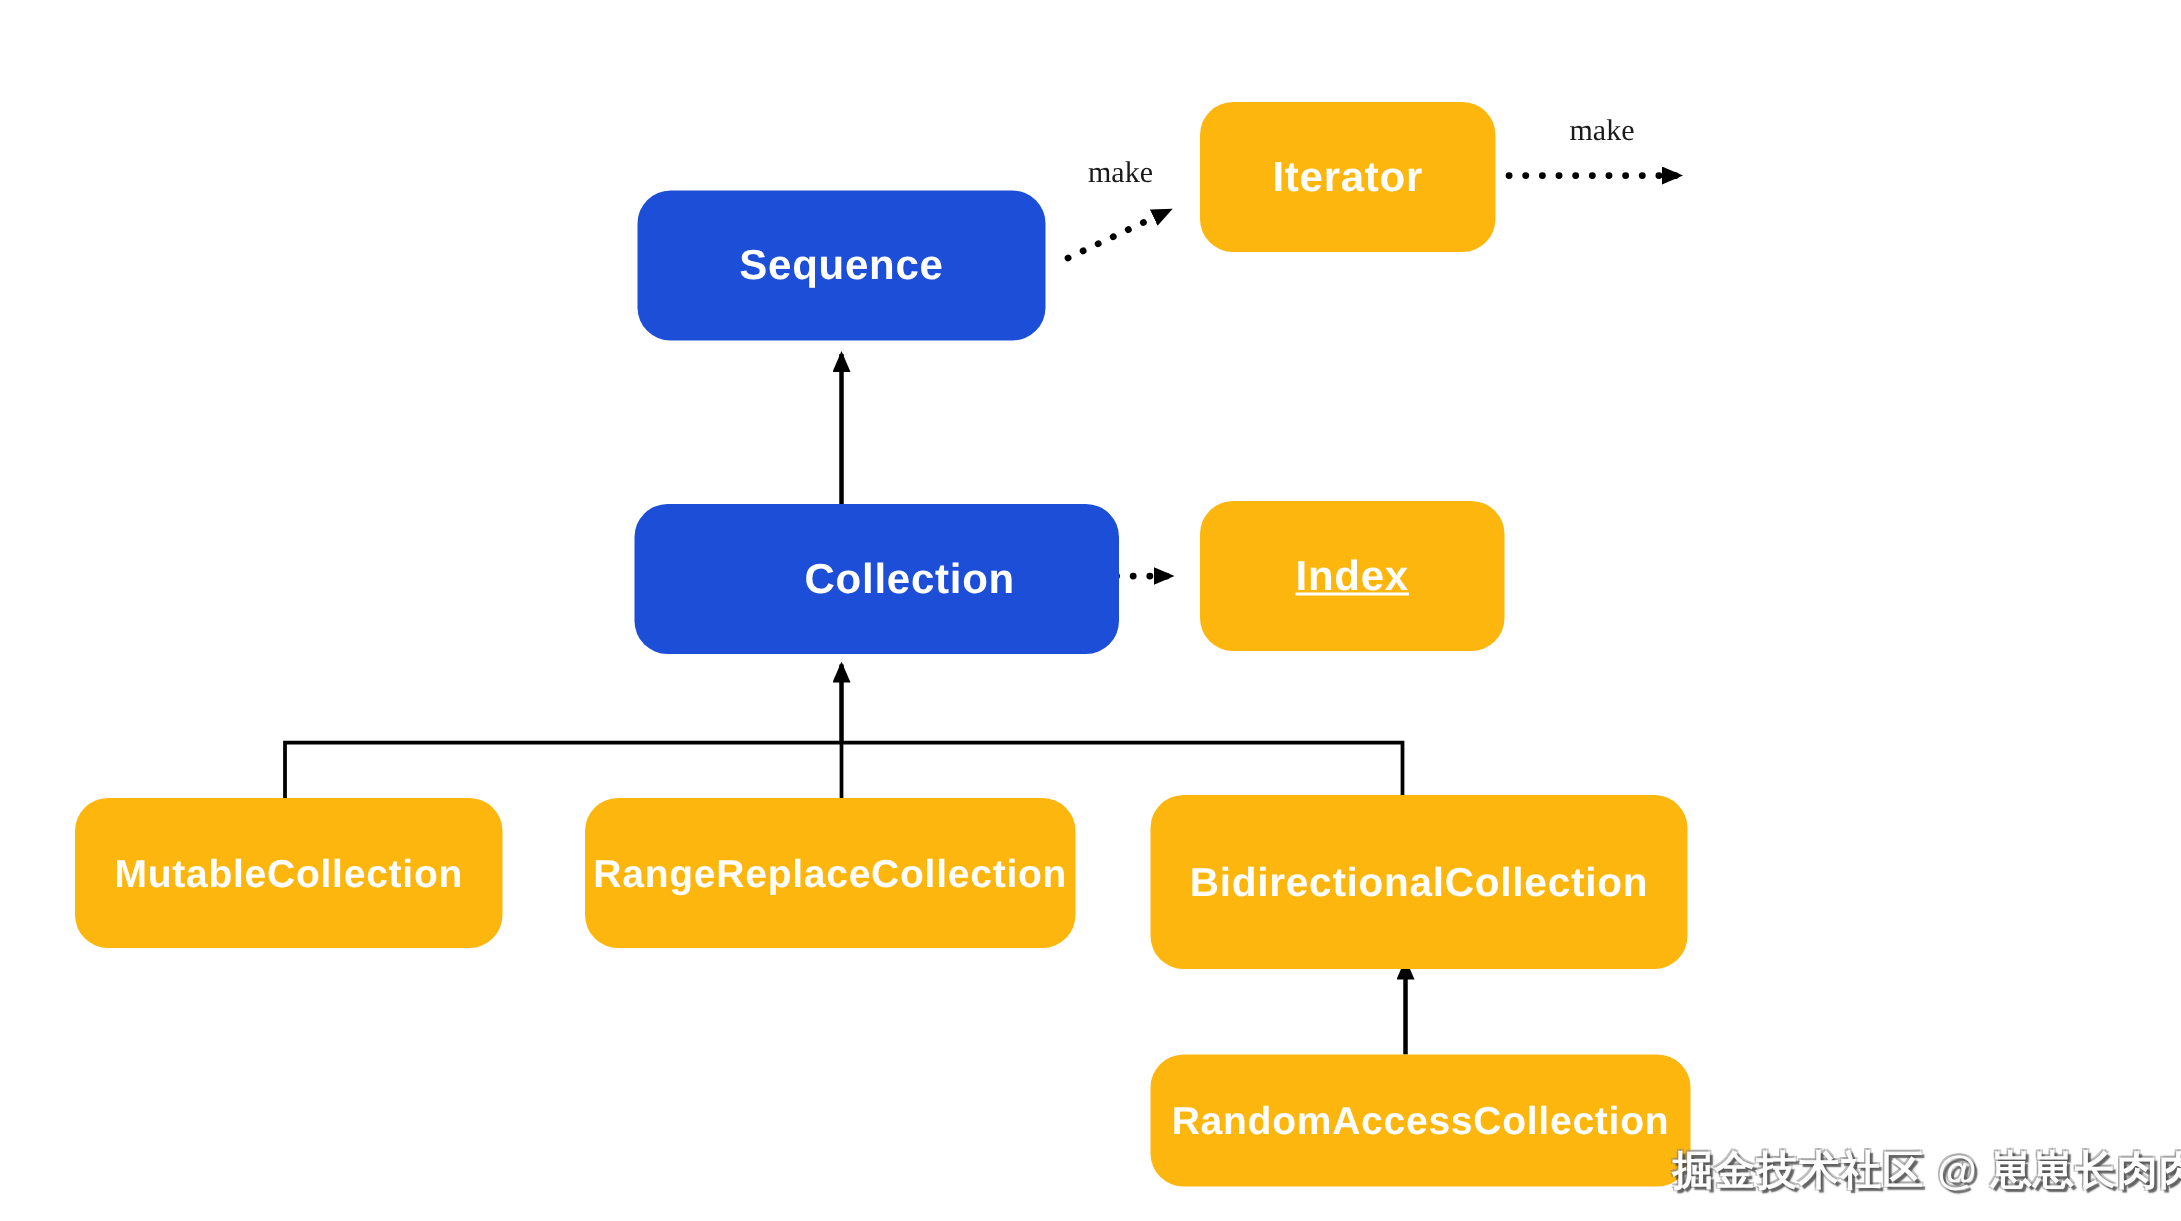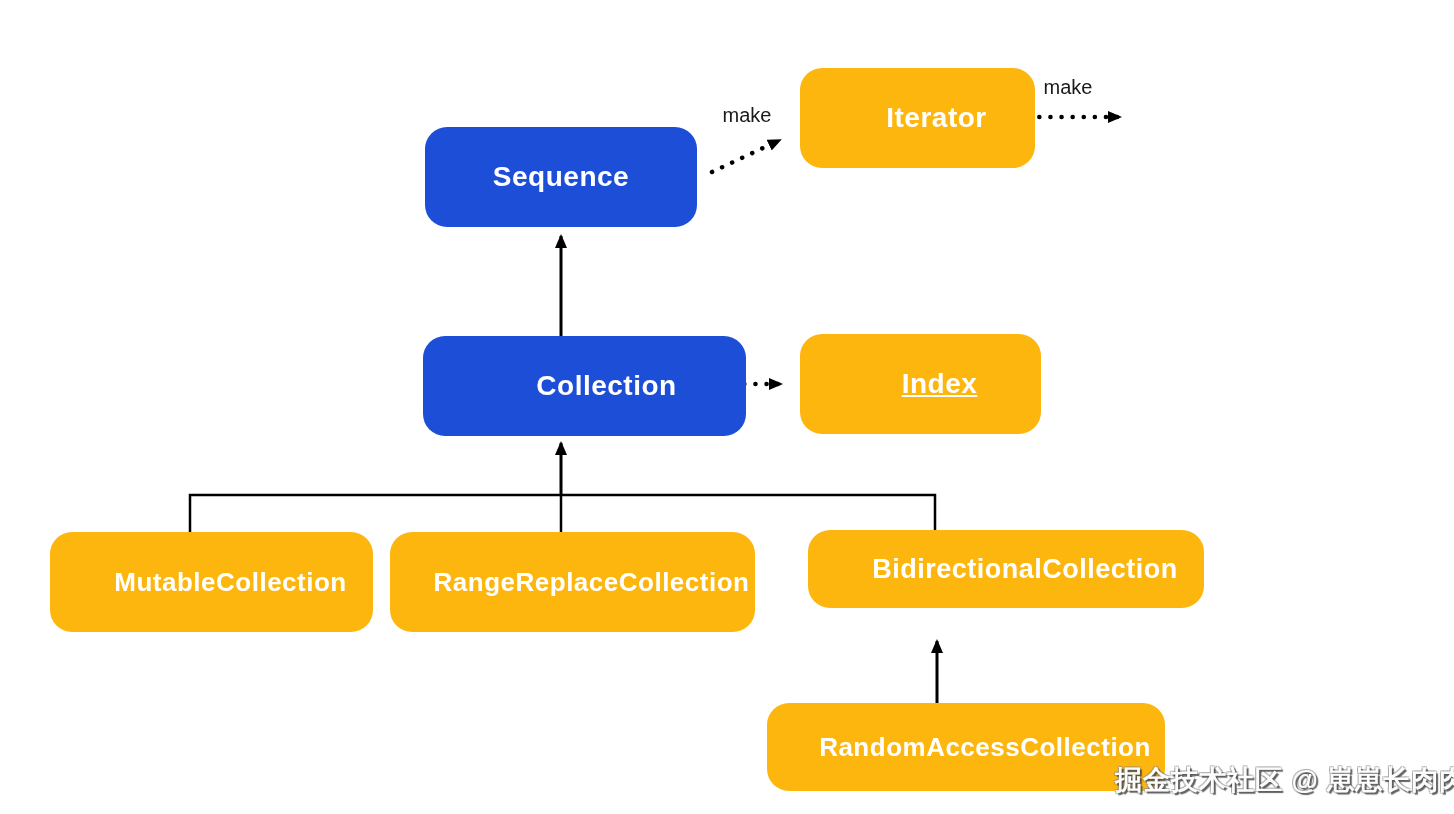--- a/index.html
+++ b/index.html
@@ -28,38 +28,39 @@
     justify-content: center;
     border-radius: 22px;
     color: #ffffff;
     font-weight: bold;
     font-size: 28px;
     letter-spacing: 0.5px;
     text-align: center;
     white-space: nowrap;
   }
   .orange { background: #1d4ed8; }
-  .yellow { background: #fdb60d; padding-left: 38px; }
+  .yellow { background: #fdb60d; }
 
   .n-sequence      { left: 425px; top: 127px; width: 272px; height: 100px; }
   .n-iterator      { left: 800px; top:  68px; width: 197px; height: 100px; }
   .n-element       { left: 1140px; top: 68px; width: 205px; height:  99px; }
   .n-collection    { left: 423px; top: 336px; width: 279px; height: 100px; padding-left: 44px; }
   .n-index         { left: 800px; top: 334px; width: 203px; height: 100px; text-decoration: underline; }
   .n-mutable       { left:  50px; top: 532px; width: 285px; height: 100px; font-size: 26px; }
   .n-rangereplace  { left: 390px; top: 532px; width: 327px; height: 100px; font-size: 26px; }
-  .n-bidirectional { left: 808px; top: 530px; width: 358px; height: 78px; font-size: 27px; }
+  .n-bidirectional { left: 767px; top: 530px; width: 358px; height: 116px; font-size: 27px; }
   .n-randomaccess  { left: 767px; top: 703px; width: 360px; height: 88px; font-size: 26px; }
 
   .edge-label {
     position: absolute;
     transform: translateX(-50%);
     color: #1a1a1a;
     font-size: 20px;
     font-weight: normal;
+    font-family: Liberation Serif, serif;
   }
   .el-seq-iter { left: 747px; top: 104px; }
   .el-iter-elem { left: 1068px; top: 76px; }
 
   .watermark {
     position: absolute;
     left: 1115px;
     top: 762px;
     font-size: 27px;
     font-weight: bold;

